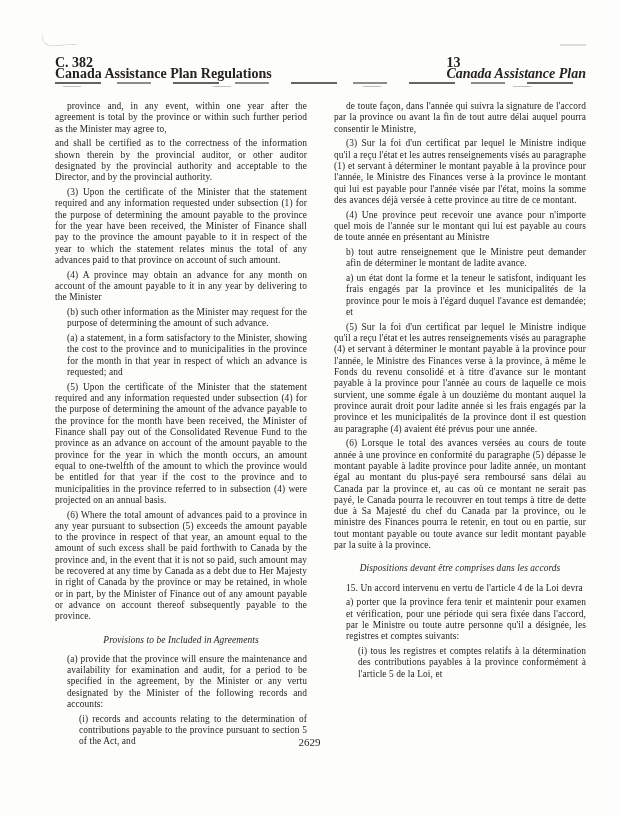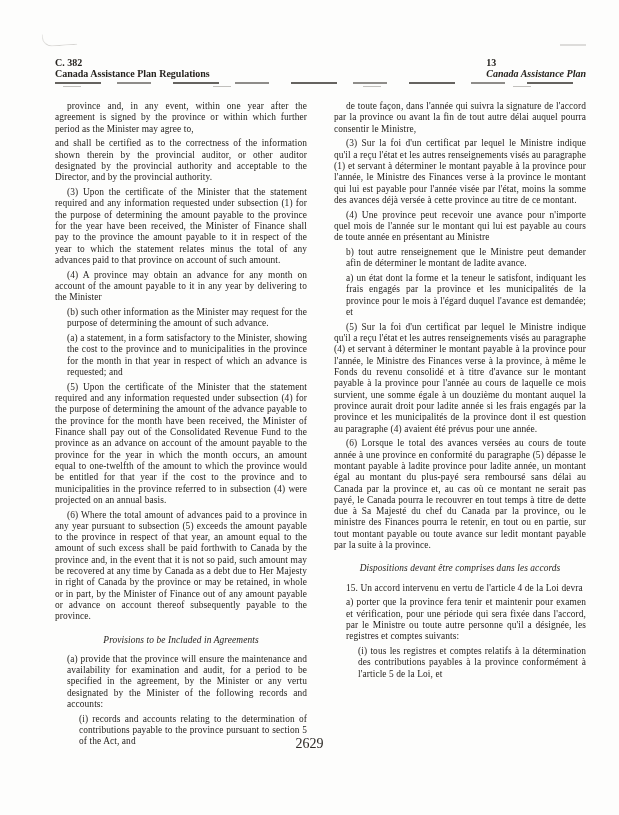--- a/index.html
+++ b/index.html
@@ -17,21 +17,21 @@
     position: absolute;
     left: 55px;
     right: 33px;
     top: 44px;
   }
   
   .header-row {
     display: flex;
     justify-content: space-between;
     align-items: flex-end;
-    font-size: 10px;
+    font-size: 14px;
     line-height: 11px;
   }
   .header-left { text-align: left; }
   .header-right { text-align: left; margin-top: 13px; }
   .running-code { font-weight: bold; }
   .running-folio { font-weight: bold; }
   .running-title-en { font-weight: bold; }
   .running-title-fr { font-style: italic; font-weight: bold; }
   .header-rule {
     height: 2px;
@@ -73,21 +73,21 @@
     font-style: italic;
     text-indent: 0;
   }
   
   .page-number {
     position: absolute;
     top: 736px;
     left: 0;
     width: 619px;
     text-align: center;
-    font-size: 14px;
+    font-size: 11px;
     color: #2a2723;
   }
   
   .spot-a {
     position: absolute; left: 42px; top: 33px; width: 34px; height: 12px;
     border-bottom: 1px solid rgba(140,136,130,.35);
     border-left: 1px solid rgba(140,136,130,.25);
     border-radius: 0 0 0 10px;
     transform: rotate(-4deg);
   }
@@ -115,21 +115,21 @@
         <div class="running-folio">13</div>
         <div class="running-title-fr">Canada Assistance Plan</div>
       </div>
     </div>
     <div class="header-rule"></div>
     <div class="header-rule2"></div>
 
     <div class="columns">
 
       <div class="col">
-        <p class="b-para">province and, in any event, within one year after the agreement is signed by the province or within which further period as the Minister may agree to,</p>
+        <p class="b-para">province and, in any event, within one year after the agreement is total by the province or within such further period as the Minister may agree to,</p>
         <p class="b-flush">and shall be certified as to the correctness of the information shown therein by the provincial auditor, or other auditor designated by the provincial authority and acceptable to the Director, and by the provincial authority.</p>
         <p class="b-para">(3) Upon the certificate of the Minister that the statement required and any information requested under subsection (1) for the purpose of determining the amount payable to the province for the year have been received, the Minister of Finance shall pay to the province the amount payable to it in respect of the year to which the statement relates minus the total of any advances paid to that province on account of such amount.</p>
         <p class="b-para">(4) A province may obtain an advance for any month on account of the amount payable to it in any year by delivering to the Minister</p>
         <p class="b-clause">(b) such other information as the Minister may request for the purpose of determining the amount of such advance.</p>
         <p class="b-clause">(a) a statement, in a form satisfactory to the Minister, showing the cost to the province and to municipalities in the province for the month in that year in respect of which an advance is requested; and</p>
         <p class="b-para">(5) Upon the certificate of the Minister that the statement required and any information requested under subsection (4) for the purpose of determining the amount of the advance payable to the province for the month have been received, the Minister of Finance shall pay out of the Consolidated Revenue Fund to the province as an advance on account of the amount payable to the province for the year in which the month occurs, an amount equal to one-twelfth of the amount to which the province would be entitled for that year if the cost to the province and to municipalities in the province referred to in subsection (4) were projected on an annual basis.</p>
         <p class="b-para">(6) Where the total amount of advances paid to a province in any year pursuant to subsection (5) exceeds the amount payable to the province in respect of that year, an amount equal to the amount of such excess shall be paid forthwith to Canada by the province and, in the event that it is not so paid, such amount may be recovered at any time by Canada as a debt due to Her Majesty in right of Canada by the province or may be retained, in whole or in part, by the Minister of Finance out of any amount payable or advance on account thereof subsequently payable to the province.</p>
         <p class="b-heading">Provisions to be Included in Agreements</p>
         <p class="b-clause">(a) provide that the province will ensure the maintenance and availability for examination and audit, for a period to be specified in the agreement, by the Minister or any vertu designated by the Minister of the following records and accounts:</p>
         <p class="b-sub">(i) records and accounts relating to the determination of contributions payable to the province pursuant to section 5 of the Act, and</p>

